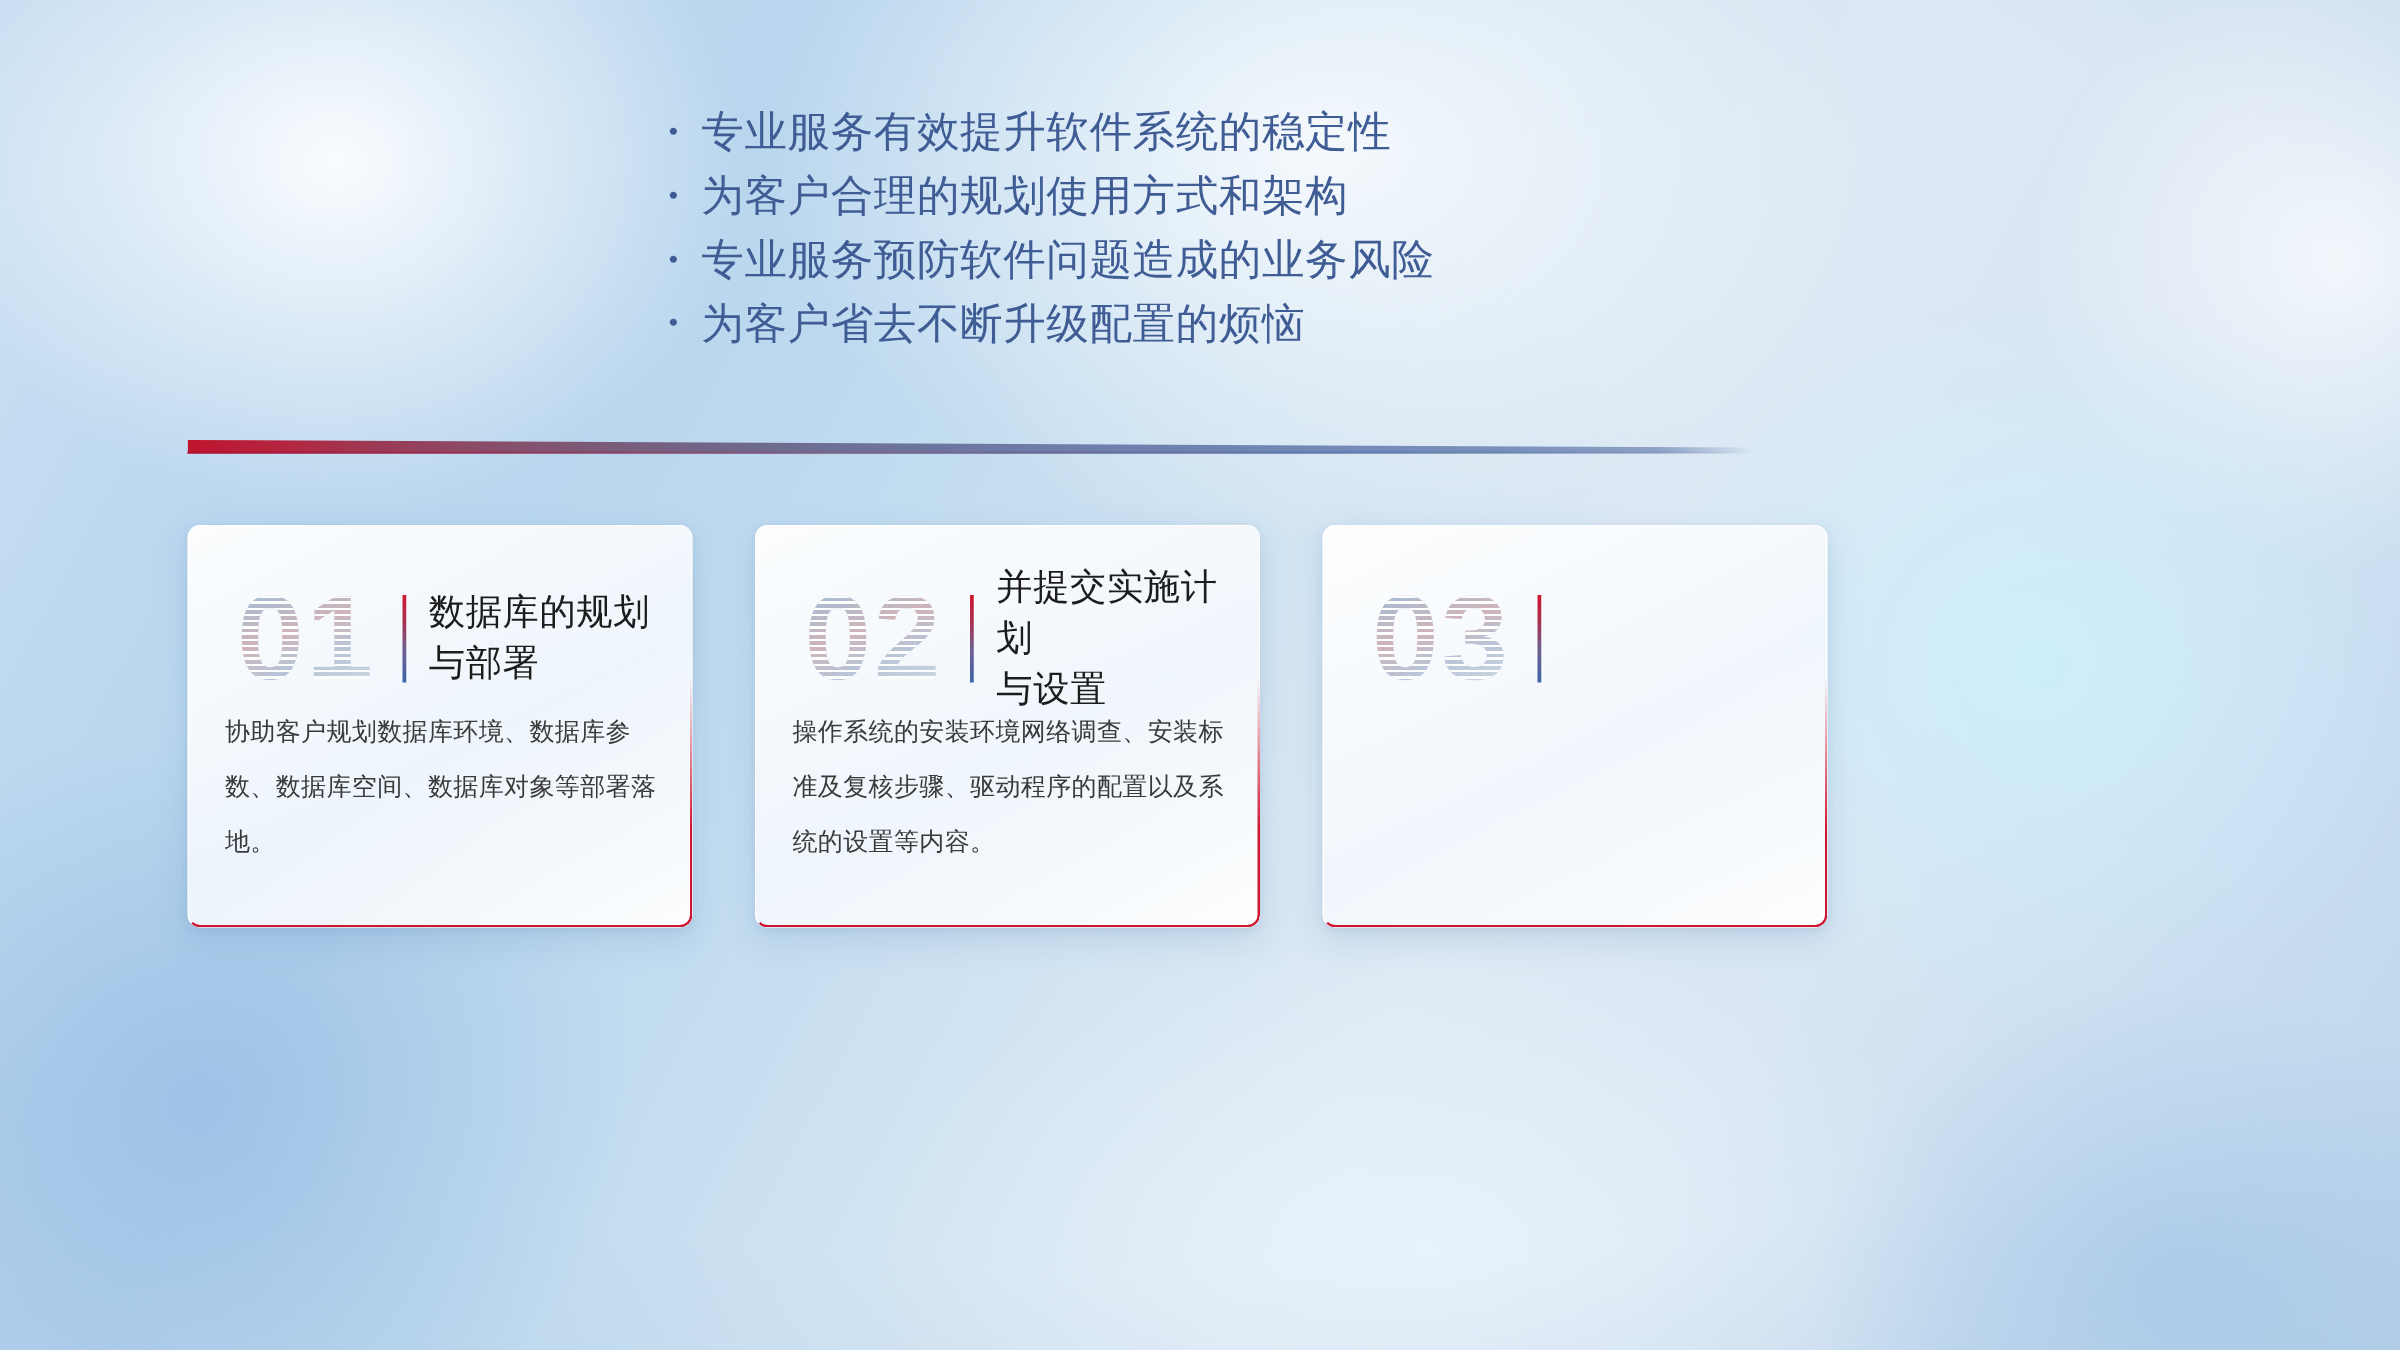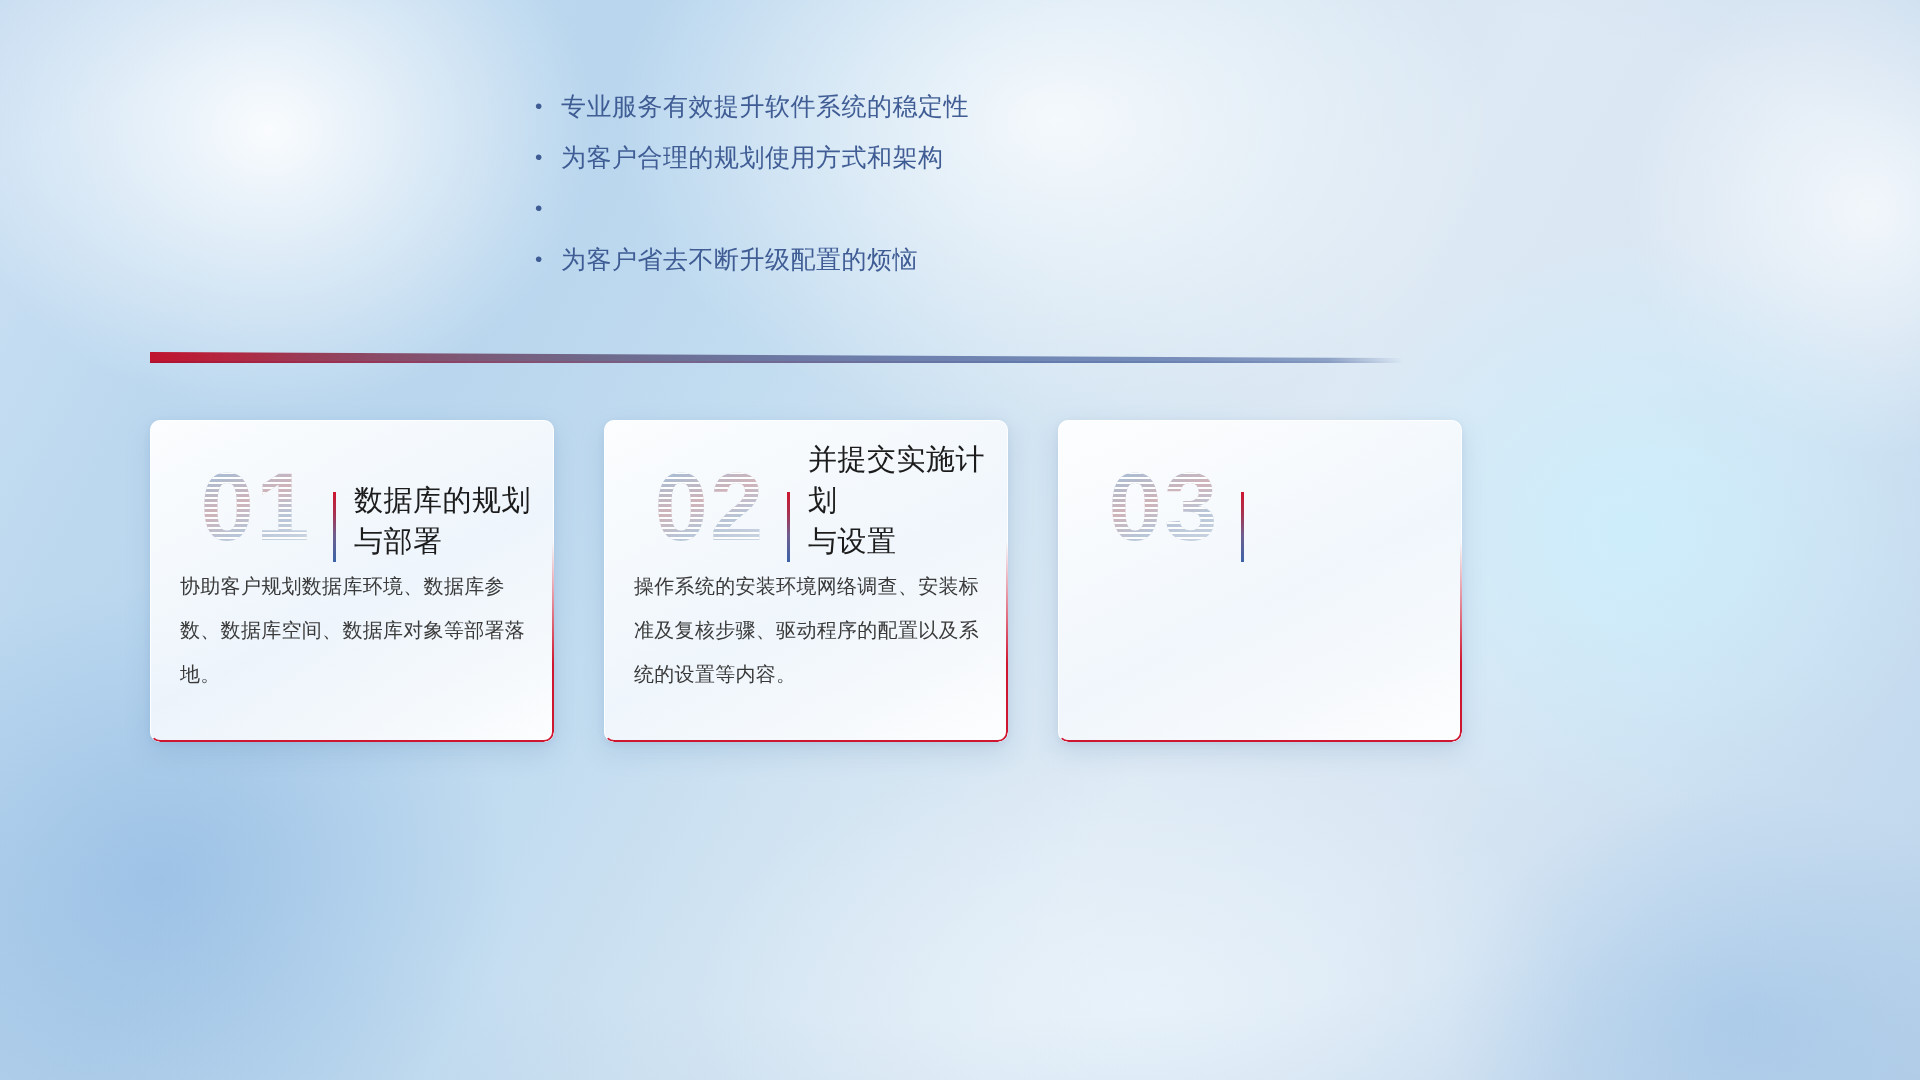--- a/index.html
+++ b/index.html
@@ -70,21 +70,21 @@
     height: 51px;
   }
   .bullet-dot {
     width: 26px; flex: 0 0 26px;
     color: #3f5c94;
     font-size: 21px; line-height: 36px;
     text-align: left;
   }
   .bullet-text {
     color: #3f5c94;
-    font-size: 25px;
+    font-size: 34px;
     line-height: 36px;
     letter-spacing: .5px;
     white-space: nowrap;
   }
 
   
   #divider {
     position: absolute; left: 150px; top: 352px;
     width: 1253px; height: 11px;
   }
@@ -137,23 +137,23 @@
     pointer-events: none;
   }
   .card-hairline {
     position: absolute; inset: 0;
     border-radius: 10px;
     border: 1px solid rgba(255,255,255,.85);
     pointer-events: none;
   }
 
   .card-head {
-    position: absolute; left: 0; top: 20px;
+    position: absolute; left: 0; top: 30px;
     width: 100%; height: 122px;
-    display: flex; align-items: flex-end; margin-left: 11px;
+    display: flex; align-items: center;
   }
   
   .card-num {
     position: relative;
     width: 150px; flex: 0 0 150px;
     margin-left: 20px;
     font-size: 96px;
     font-weight: 700;
     line-height: 110px;
     letter-spacing: 2px;
@@ -212,20 +212,21 @@
     <div class="bullet-row">
       <div class="bullet-dot">•</div>
       <div class="bullet-text">专业服务有效提升软件系统的稳定性</div>
     </div>
     <div class="bullet-row">
       <div class="bullet-dot">•</div>
       <div class="bullet-text">为客户合理的规划使用方式和架构</div>
     </div>
     <div class="bullet-row">
       <div class="bullet-dot">•</div>
+      <div class="bullet-text">专业服务预防软件问题造成的业务风险</div>
     </div>
     <div class="bullet-row">
       <div class="bullet-dot">•</div>
       <div class="bullet-text">为客户省去不断升级配置的烦恼</div>
     </div>
   </div>
 
   <div id="divider">
     <div class="dv-thick"></div>
     <div class="dv-hair"></div>

